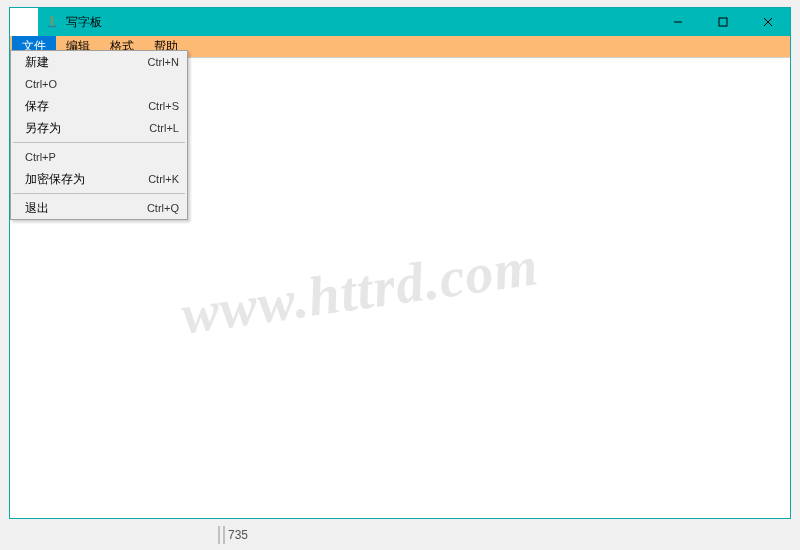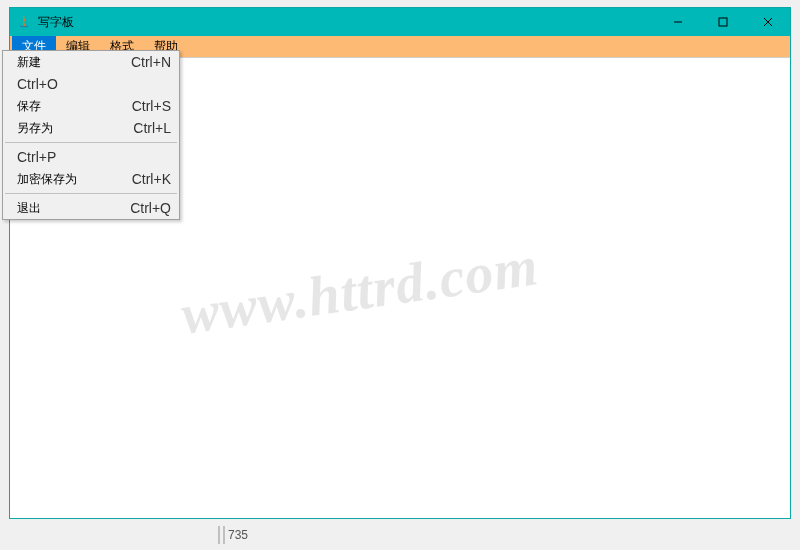--- a/index.html
+++ b/index.html
@@ -22,20 +22,21 @@
       border: 1px solid #0aa8a8;
       display: flex;
       flex-direction: column;
     }
     .titlebar {
       height: 28px;
       background: #00b8b8;
       display: flex;
       align-items: center;
       padding-left: 6px;
+      margin-left: 28px;
     }
     .titlebar-icon {
       width: 16px;
       height: 16px;
       margin-right: 6px;
       display: flex;
       align-items: center;
       justify-content: center;
     }
     .titlebar-title {
@@ -76,37 +77,37 @@
       color: #fff;
     }
     .content-area {
       flex: 1;
       background: #fff;
       position: relative;
     }
     .dropdown {
       position: absolute;
       top: 50px;
-      left: 2px;
+      left: 10px;
       width: 178px;
       background: #f0f0f0;
       border: 1px solid #a0a0a0;
       box-shadow: 2px 2px 3px rgba(0,0,0,0.2);
       z-index: 100;
     }
     .dropdown-item {
       height: 22px;
       display: flex;
       align-items: center;
       padding: 0 8px 0 14px;
       font-size: 12px;
       cursor: default;
     }
     .dropdown-label { flex: 1; }
-    .dropdown-shortcut { color: #333; font-size: 14px; }
+    .dropdown-shortcut { color: #333; font-size: 11px; }
     .dropdown-sep {
       height: 1px;
       background: #c0c0c0;
       margin: 3px 2px;
     }
     .watermark {
       position: absolute;
       top: 200px;
       left: 170px;
       font-size: 56px;

